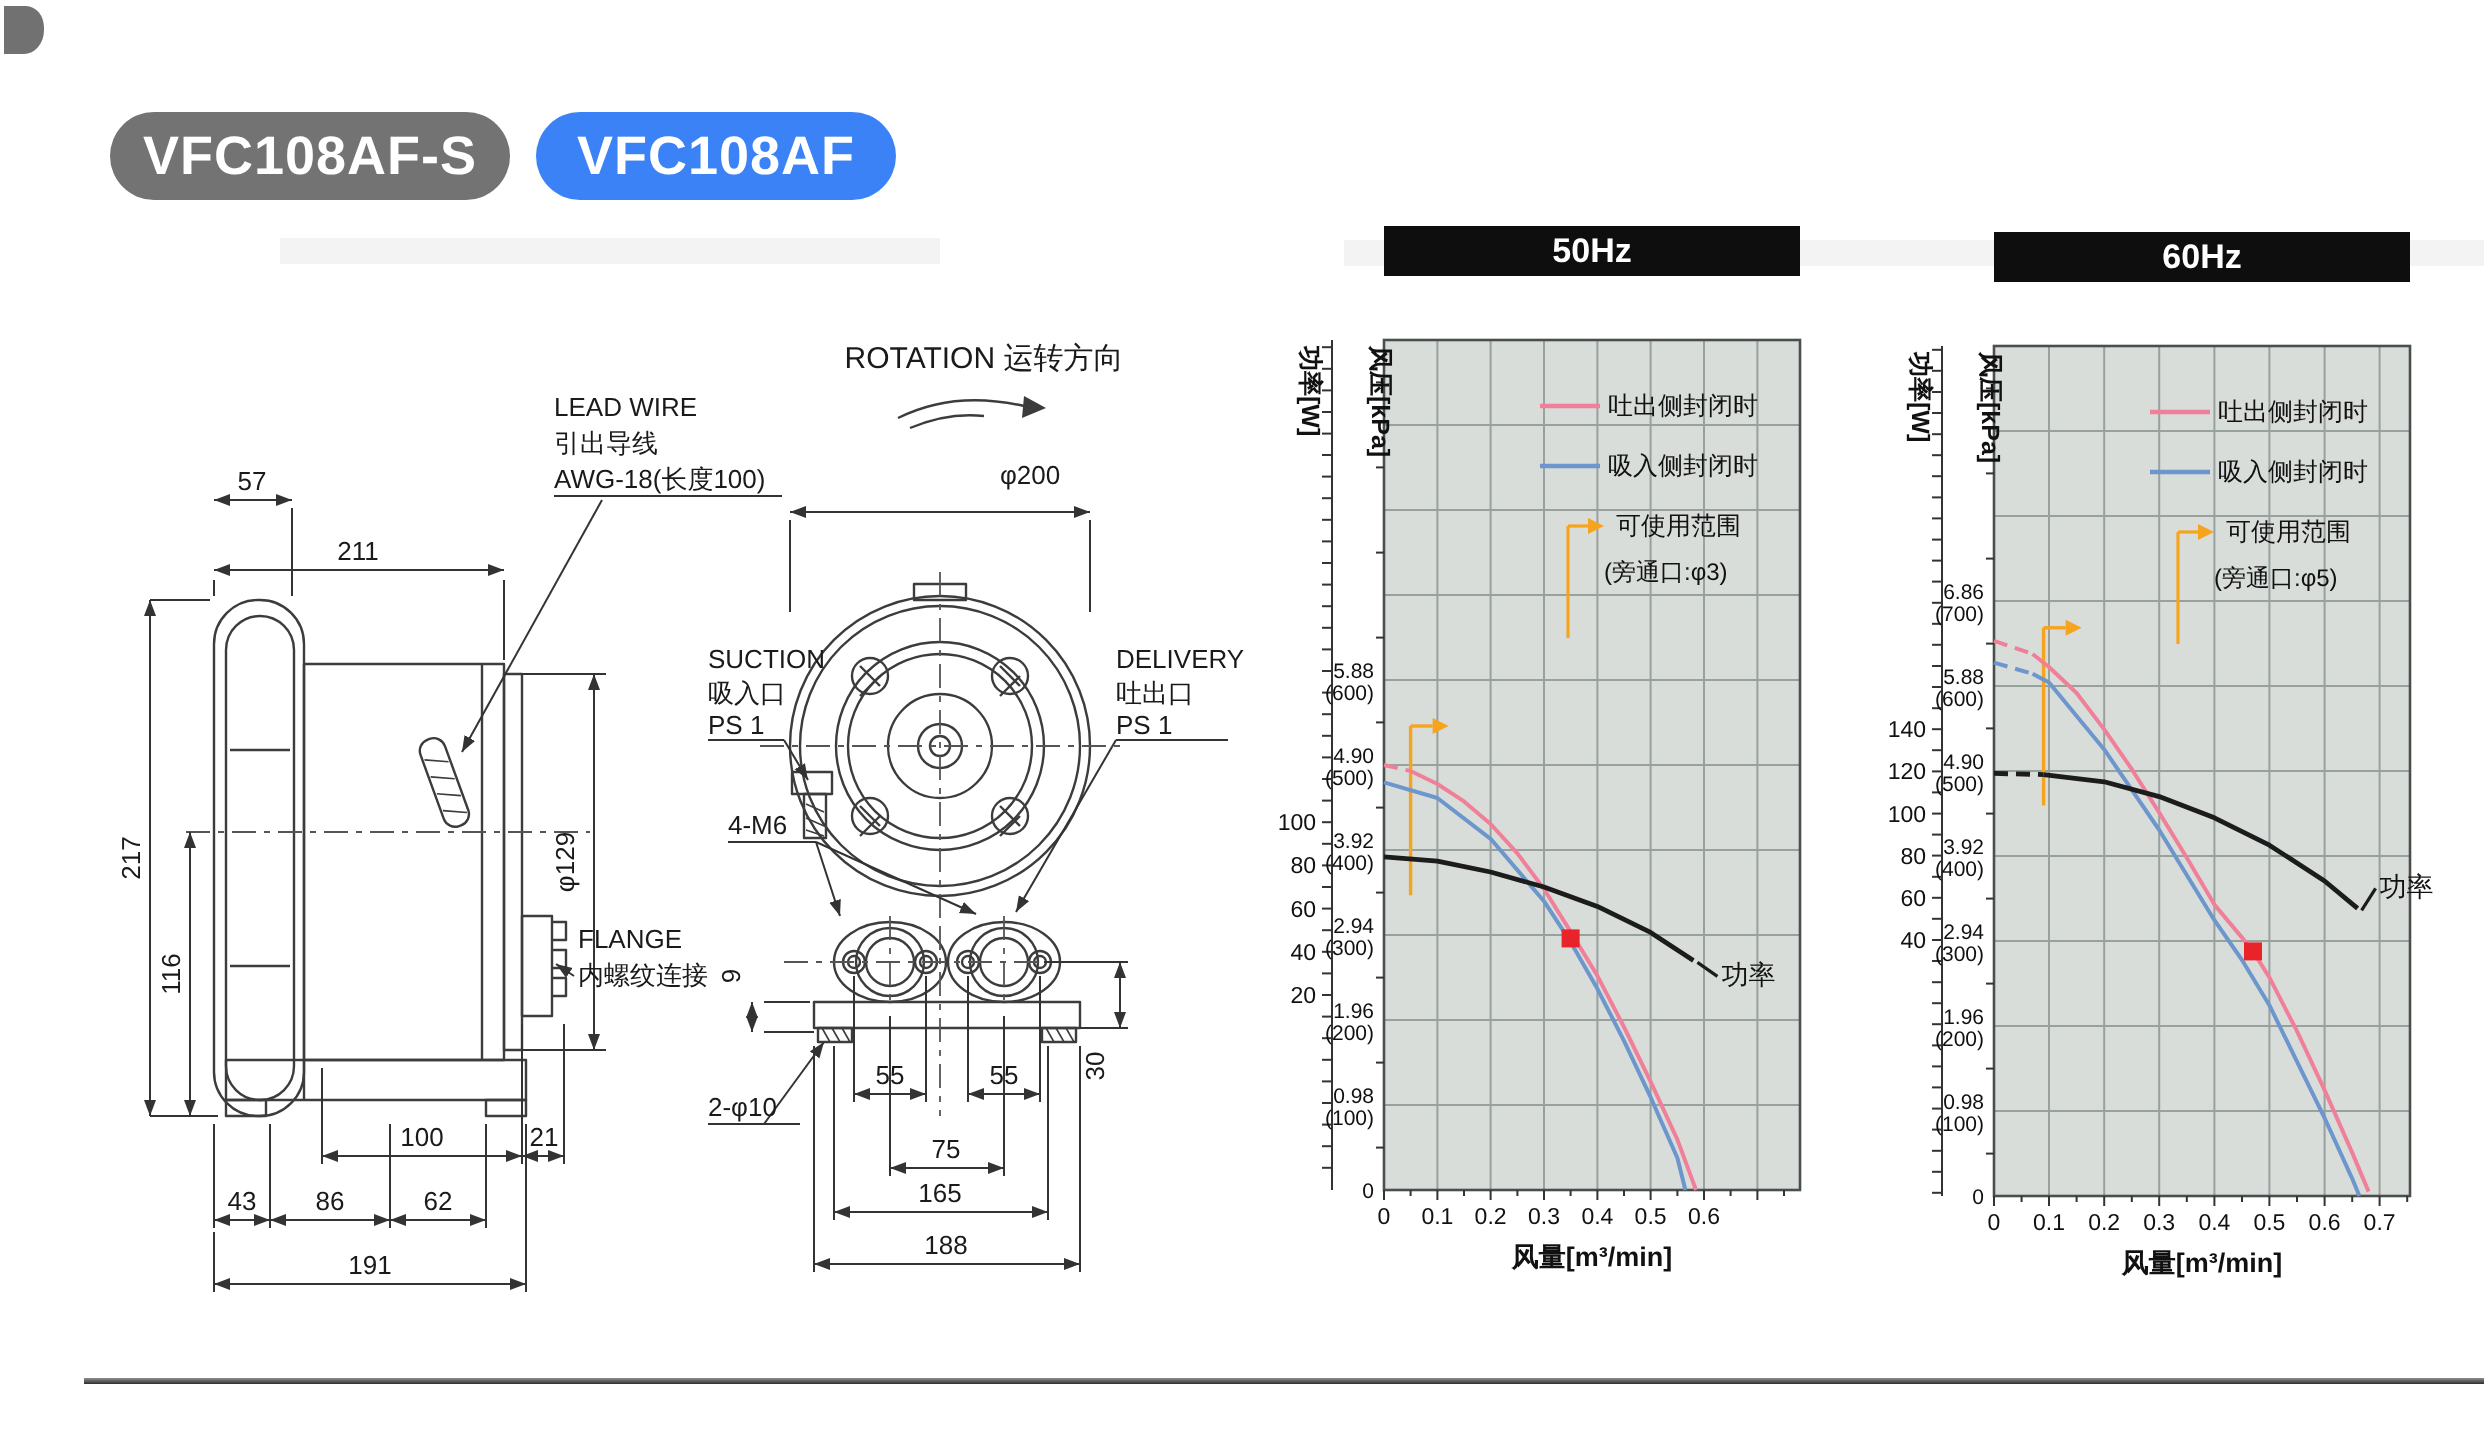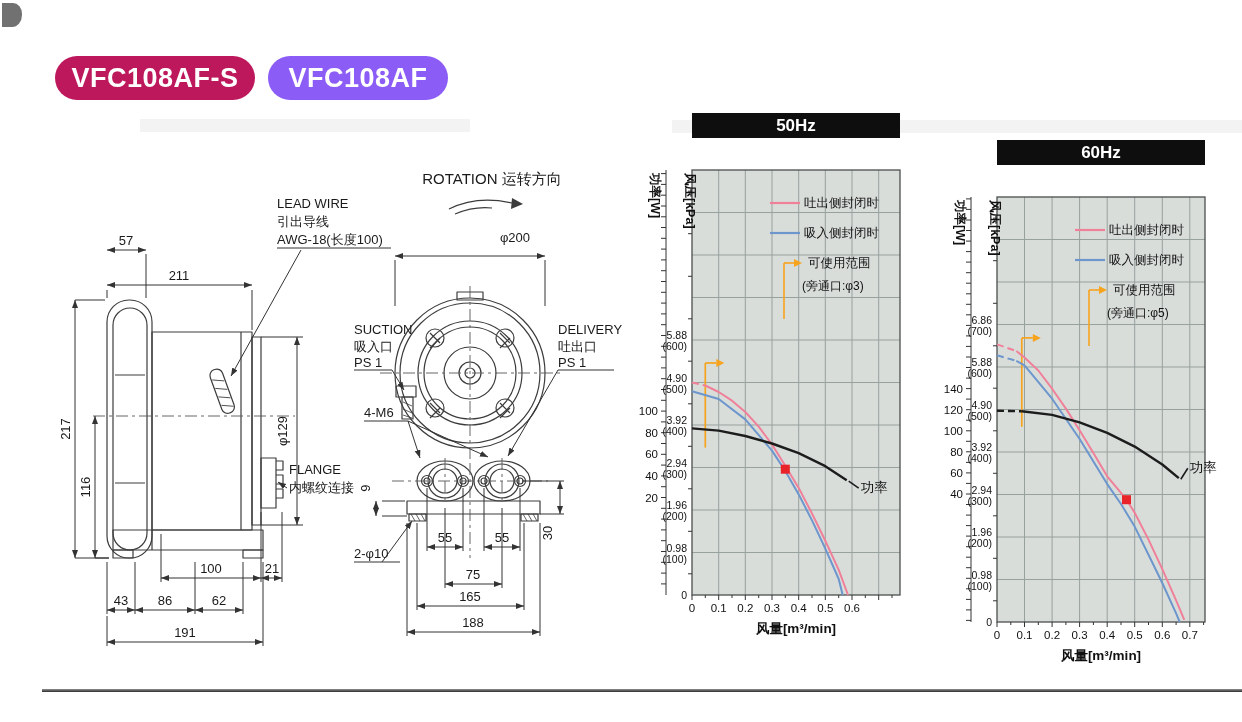--- a/index.html
+++ b/index.html
@@ -16,31 +16,31 @@
   .hr-bottom{position:absolute;left:42px;top:689px;width:1200px;height:3px;
        background:linear-gradient(#8f8f8f,#2e2e2e)}
   svg{overflow:visible}
   svg text{font-family:"Liberation Sans","DejaVu Sans",sans-serif}
   .ln{stroke:#3c3c3c;stroke-width:1.2;fill:none;stroke-linejoin:round}
   .dim{stroke:#333;stroke-width:1;fill:none}
   .cl{stroke:#555;stroke-width:.9;stroke-dasharray:12 4 3 4;fill:none}
   .dtx{fill:#1a1a1a;font-size:13px;stroke:none}
   .chart-mount{position:absolute;width:270px;height:540px}
   #chart0{left:638px;top:113px}
-  #chart1{left:943px;top:140px}
+  #chart1{left:943px;top:116px}
 </style>
 </head>
 <body>
 
 <div class="corner-mark"></div>
 <div class="band" style="left:140px;top:119px;width:330px"></div>
 <div class="band" style="left:672px;top:120px;width:590px"></div>
 
-<div class="badge" id="badge-s" style="background: #be185d;">VFC108AF-S</div>
-<div class="badge" id="badge-n" style="background: #8b5cf6;">VFC108AF</div>
+<div class="badge" id="badge-s" style="background: #737373;">VFC108AF-S</div>
+<div class="badge" id="badge-n" style="background: #3b82f6;">VFC108AF</div>
 
 <svg class="abs" style="left:55px;top:170px" width="340" height="500" viewBox="0 0 340 500">
   <defs>
     <marker id="aS" orient="auto-start-reverse" markerWidth="9" markerHeight="8" refX="8" refY="3">
       <path d="M0,0L8,3L0,6Z" fill="#333"></path>
     </marker>
   </defs>
   <g class="ln">
     <rect x="52" y="130" width="45" height="258" rx="22"></rect>
     <rect x="58" y="138" width="34" height="242" rx="17"></rect>

